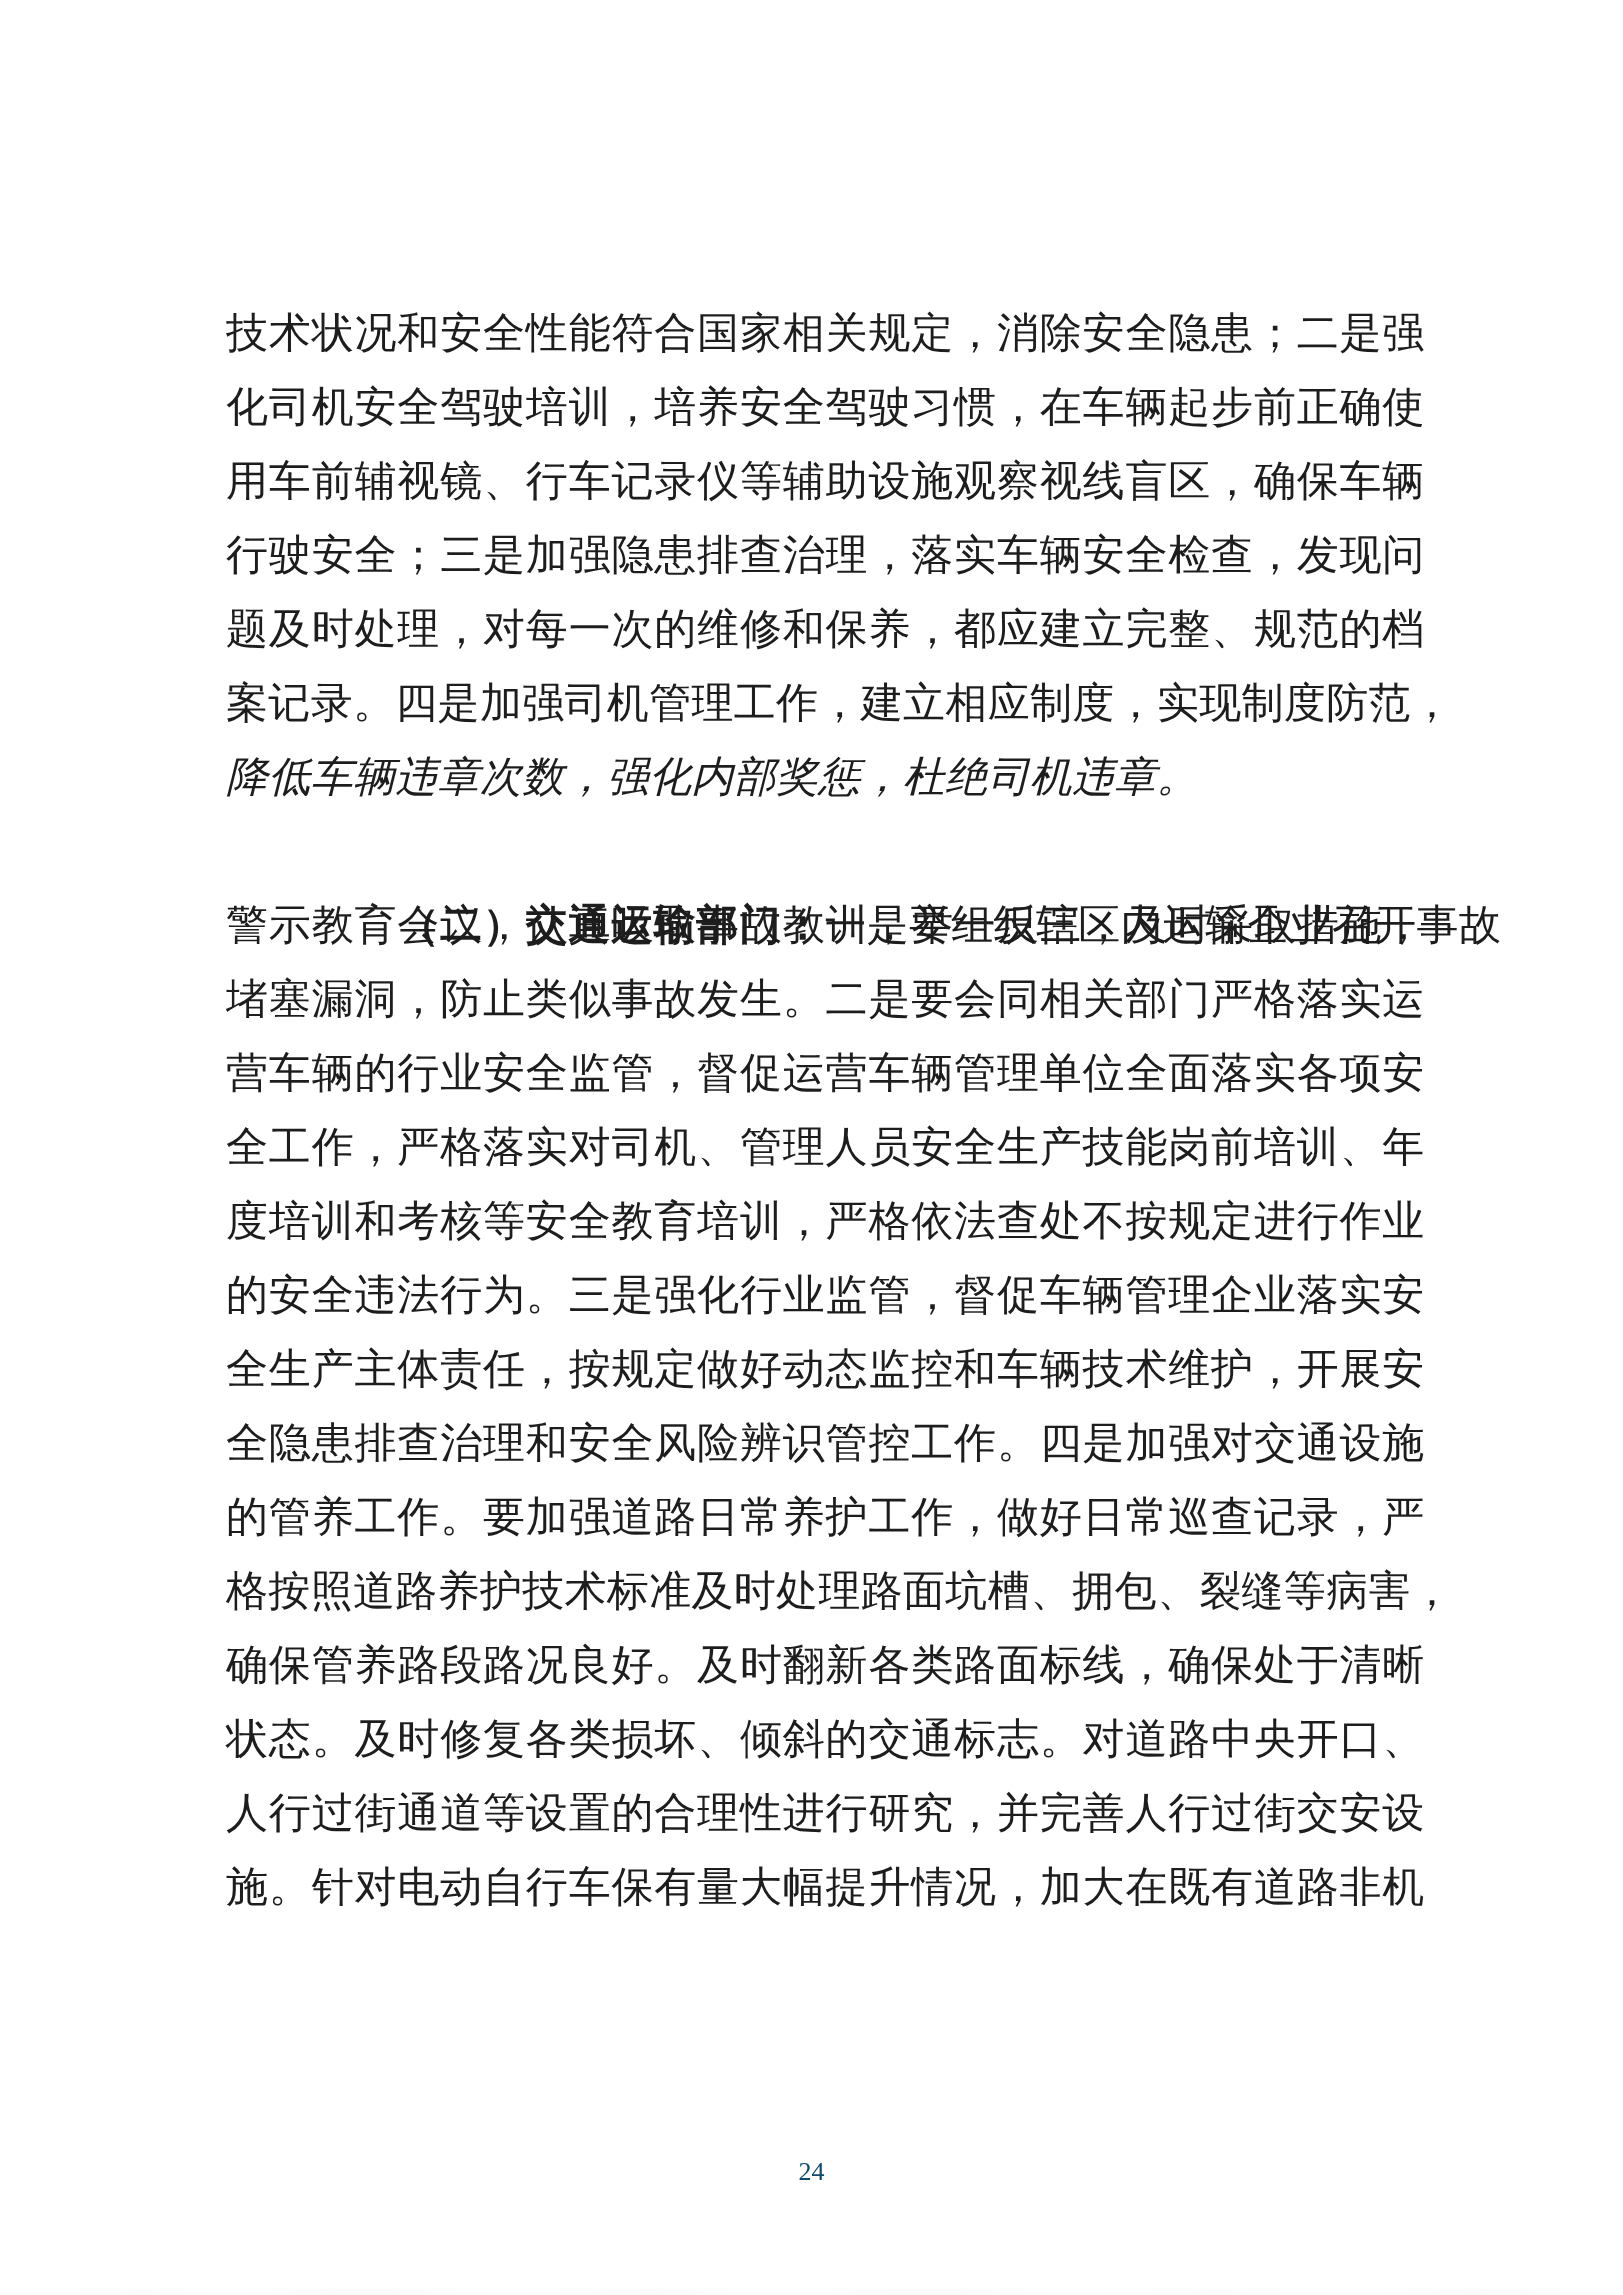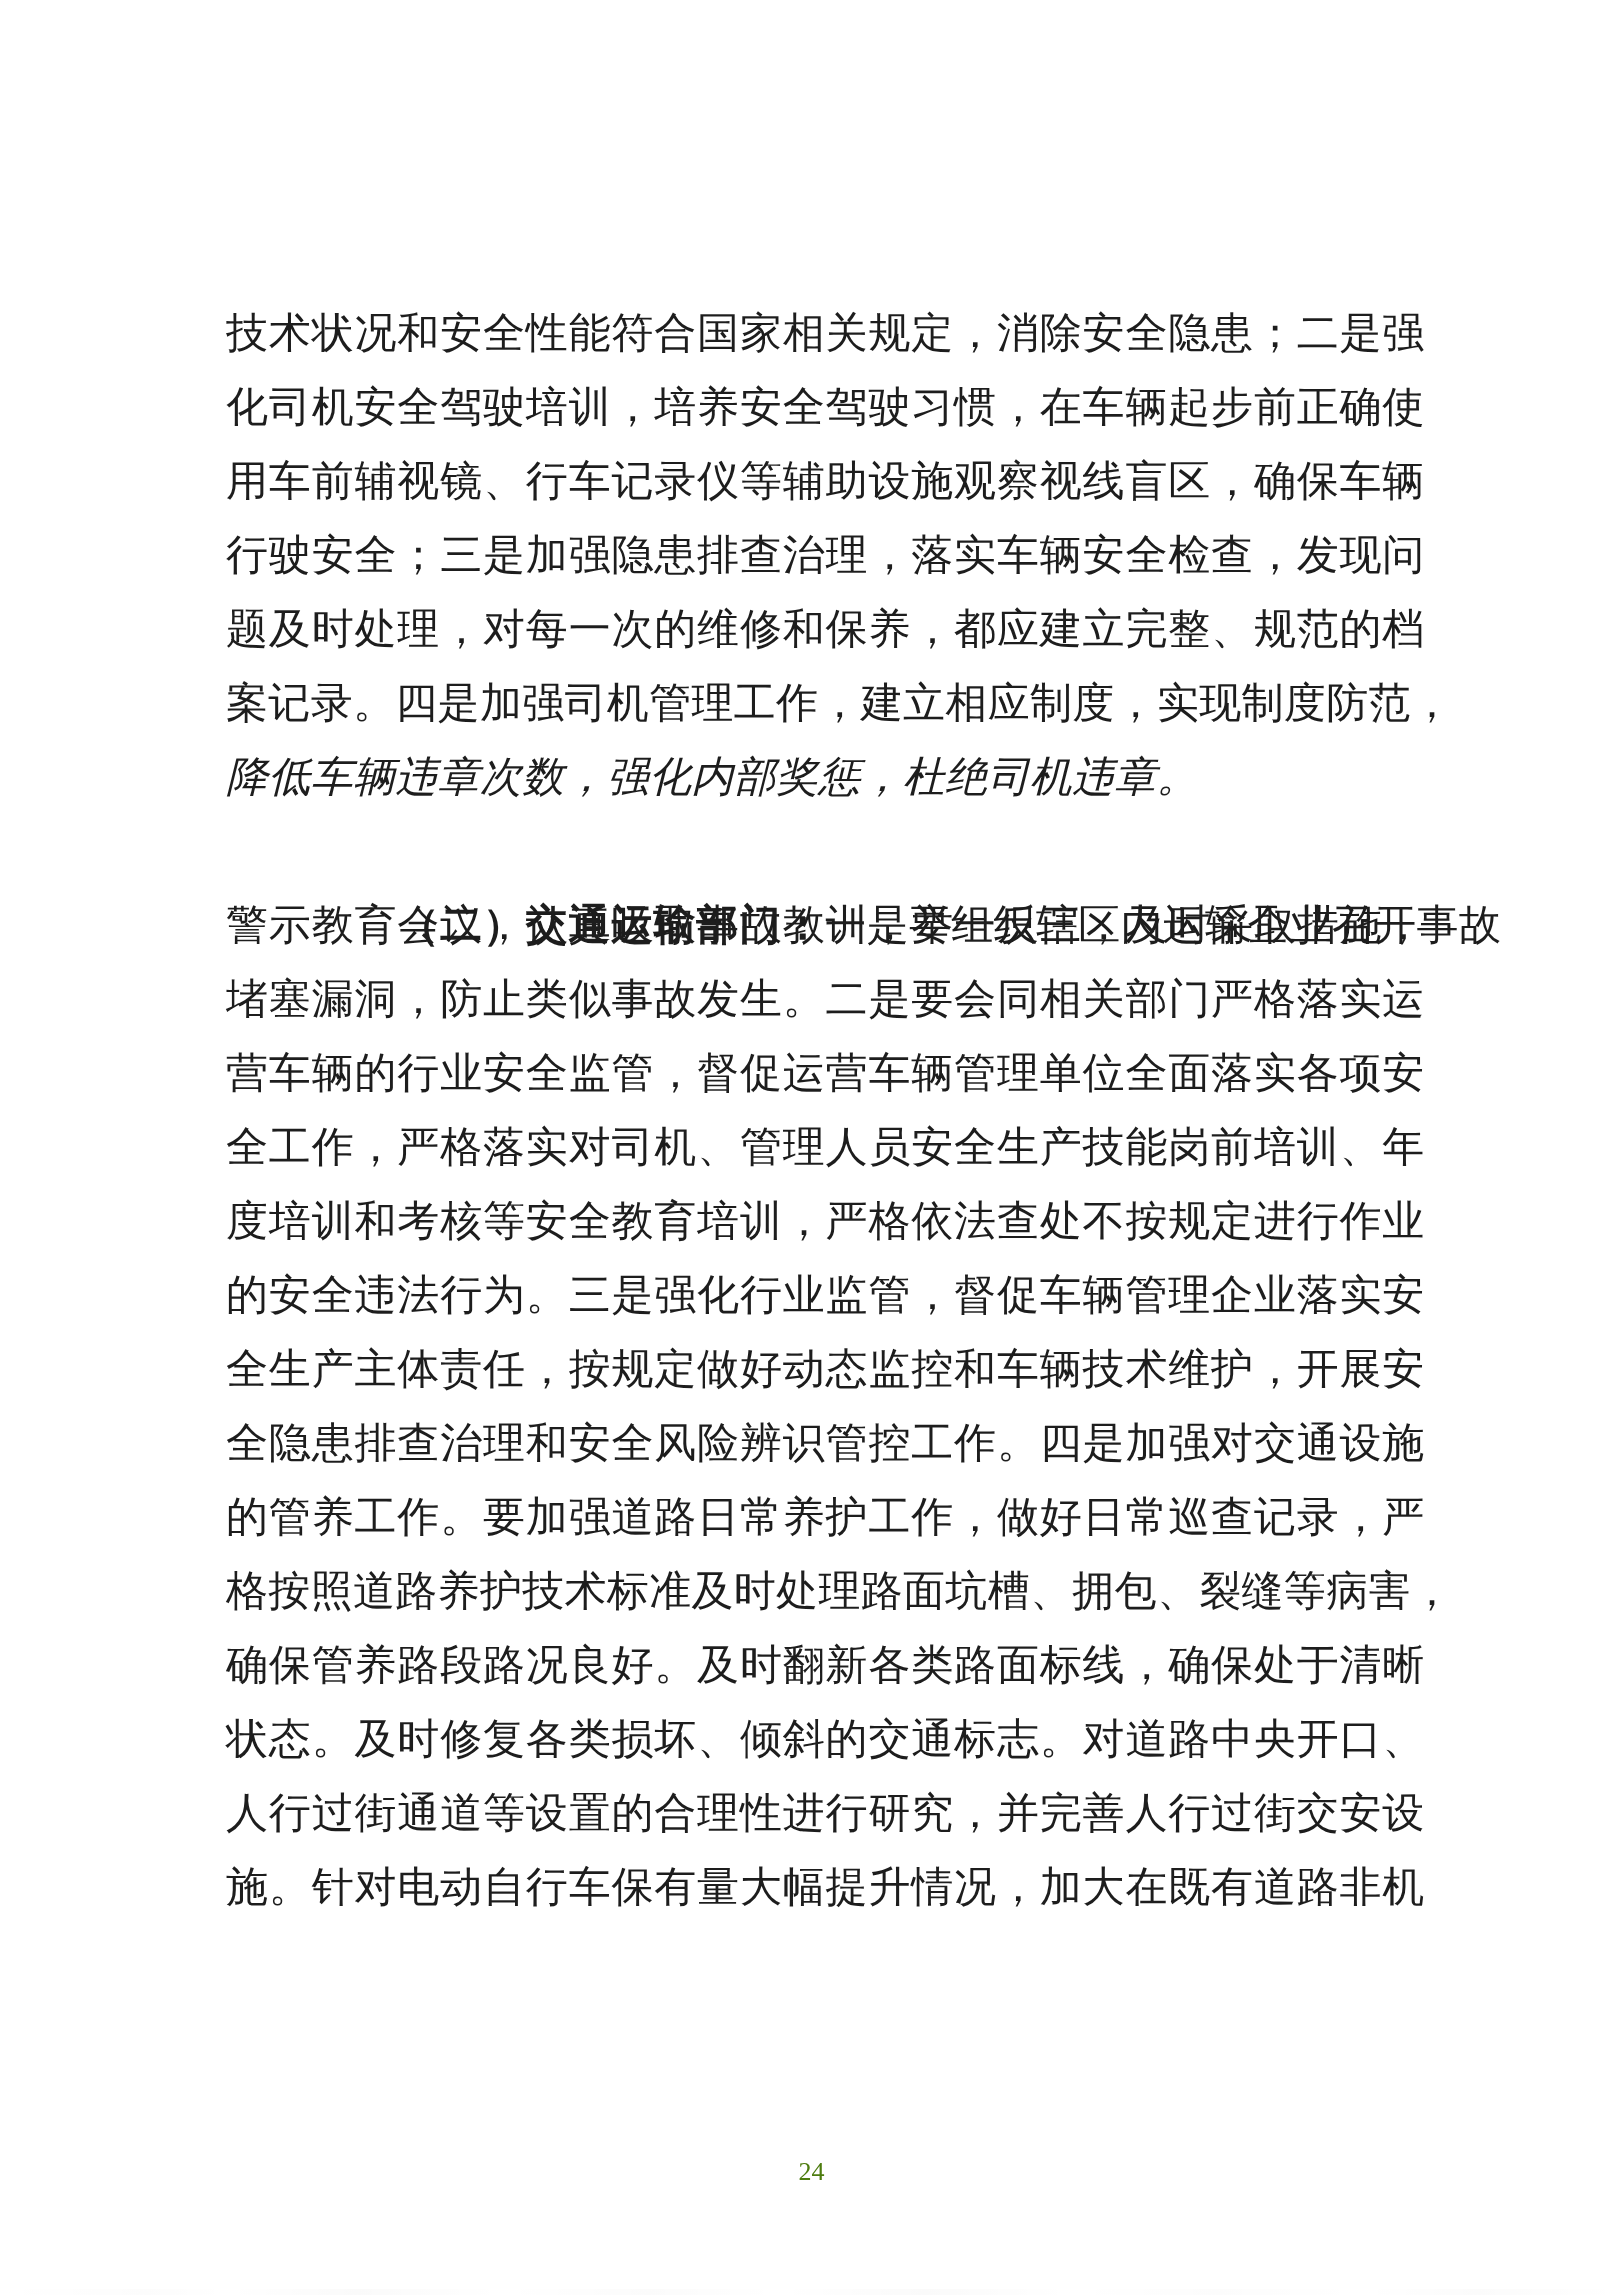--- a/index.html
+++ b/index.html
@@ -63,21 +63,21 @@
     padding-left: 85px;
   }
 
   .page-number {
     position: absolute;
     left: 0;
     right: 0;
     top: 2157px;
     text-align: center;
     font-size: 26px;
-    color: #4d7c0f;
+    color: #0c4a6e;
     font-family: "Liberation Serif", "DejaVu Serif", serif;
   }
 
   
   .scan-edge {
     position: absolute;
     left: 0;
     right: 0;
     bottom: 0;
     height: 6.5px;

